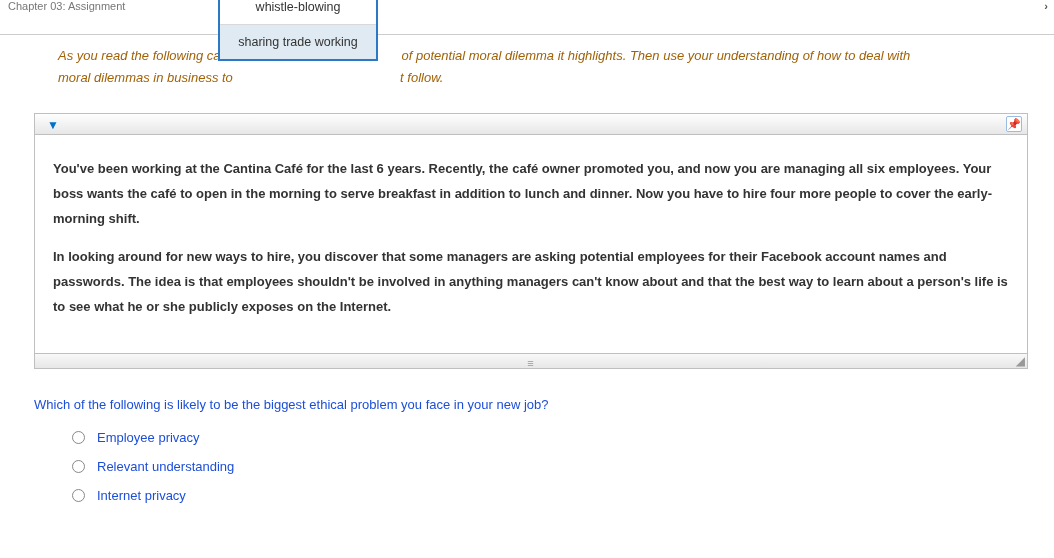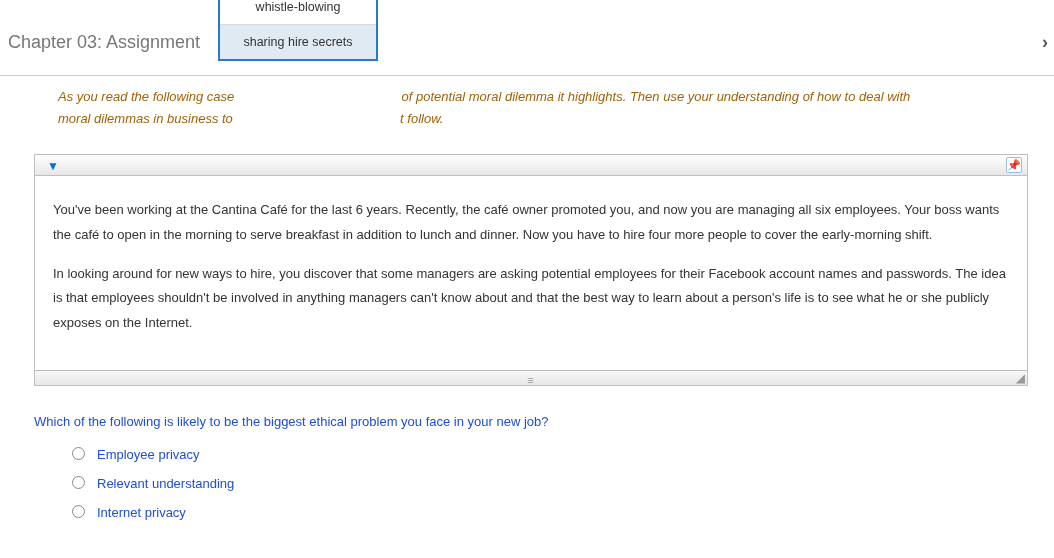--- a/index.html
+++ b/index.html
@@ -7,24 +7,23 @@
     margin: 0;
     font-family: Verdana, Geneva, sans-serif;
     font-size: 13px;
     color: #333;
     background: #fff;
     width: 1054px;
   }
   .chapter-header {
     padding: 0 8px 22px 8px;
     color: #777;
-    font-size: 18px;
+    font-size: 11px;
     border-bottom: 1px solid #ccc;
     position: relative;
-    margin-top: 32px;
   }
   .chapter-header .chev {
     position: absolute;
     right: 6px;
     top: 0;
     color: #555;
     font-weight: bold;
   }
   .content {
     padding: 10px 26px 0 34px;
@@ -67,21 +66,21 @@
     color: #2b6fb2;
   }
   .case-body {
     border-left: 1px solid #bfbfbf;
     border-right: 1px solid #bfbfbf;
     padding: 22px 18px 20px 18px;
     line-height: 1.9;
     color: #333;
     font-style: normal;
   }
-  .case-body p { margin: 0 0 14px 0; }
+  .case-body p { margin: 0 0 14px 0; font-weight: bold; }
   .case-footer {
     height: 16px;
     border: 1px solid #bfbfbf;
     background: linear-gradient(#f8f8f8, #e7e7e7);
     position: relative;
   }
   .case-footer .grip {
     position: absolute;
     left: 50%;
     transform: translateX(-50%);
@@ -120,21 +119,21 @@
   .question {
     margin-top: 28px;
     color: #1d4ed8;
   }
   .options {
     margin-top: 18px;
     padding-left: 38px;
   }
   .option {
     display: flex;
-    align-items: flex-start;
+    align-items: center;
     gap: 12px;
     margin-bottom: 14px;
   }
   .radio {
     width: 13px;
     height: 13px;
     border: 1px solid #888;
     border-radius: 50%;
     background: #fff;
     flex-shrink: 0;
@@ -157,21 +156,21 @@
     <span>moral dilemmas in business to</span>
     <span style="display:inline-block;width:160px;"></span>
     <span>t follow.</span>
   </div>
 
   <div class="dropdown" style="top:-12px;">
     <div class="opt">
       <span>whistle-blowing</span>
     </div>
     <div class="opt selected">
-      <span>sharing hire secrets</span>
+      <span>sharing trade working</span>
     </div>
   </div>
 
   <div class="case-box-wrap" style="margin-top:24px;">
     <div class="case-toolbar">
       <span class="marker">▼</span>
       <span class="pin">📌</span>
     </div>
     <div class="case-body">
       <p>You've been working at the Cantina Café for the last 6 years. Recently, the café owner promoted you, and now you are managing all six employees. Your boss wants the café to open in the morning to serve breakfast in addition to lunch and dinner. Now you have to hire four more people to cover the early-morning shift.</p>

